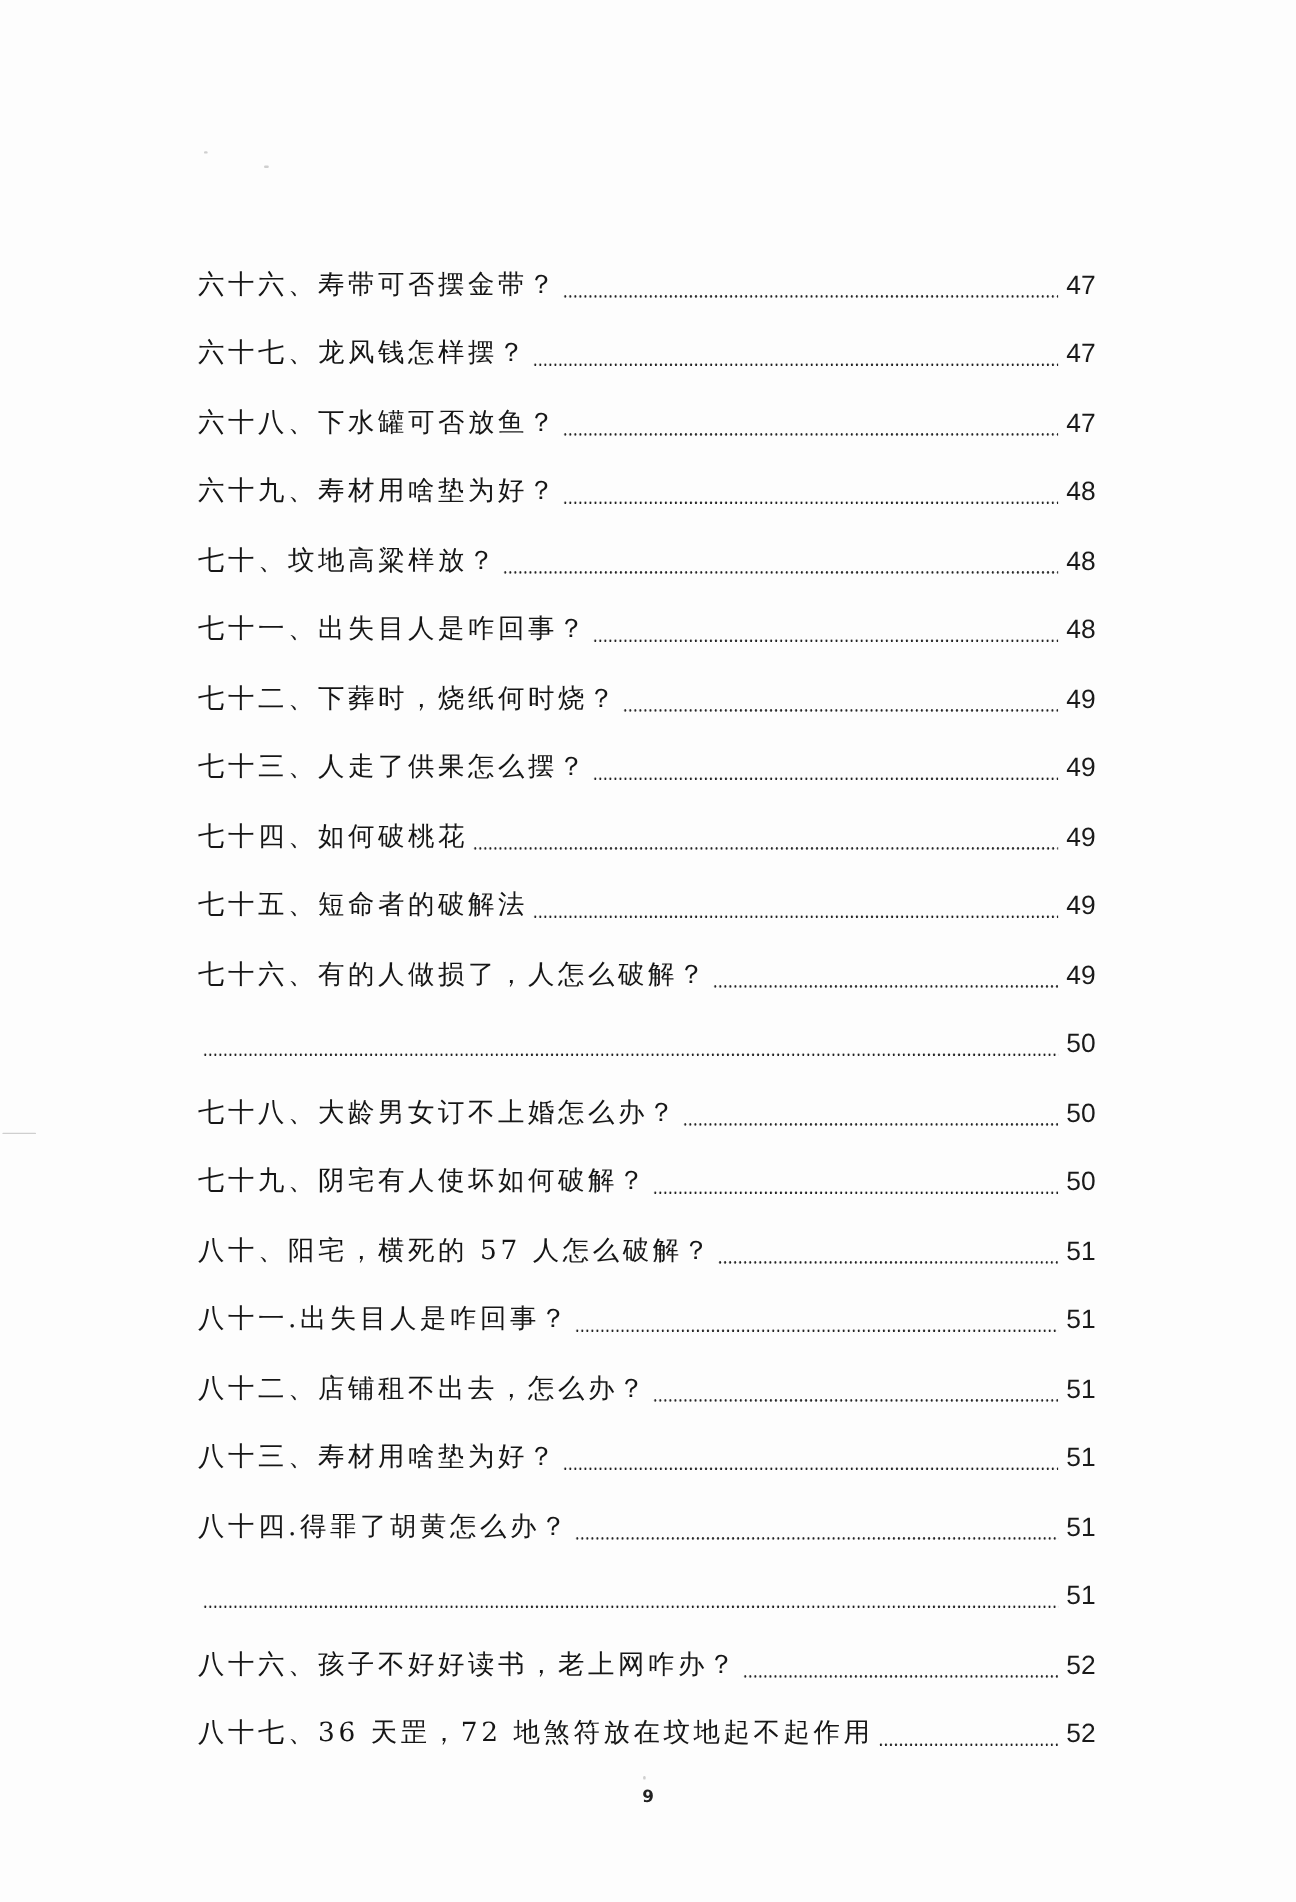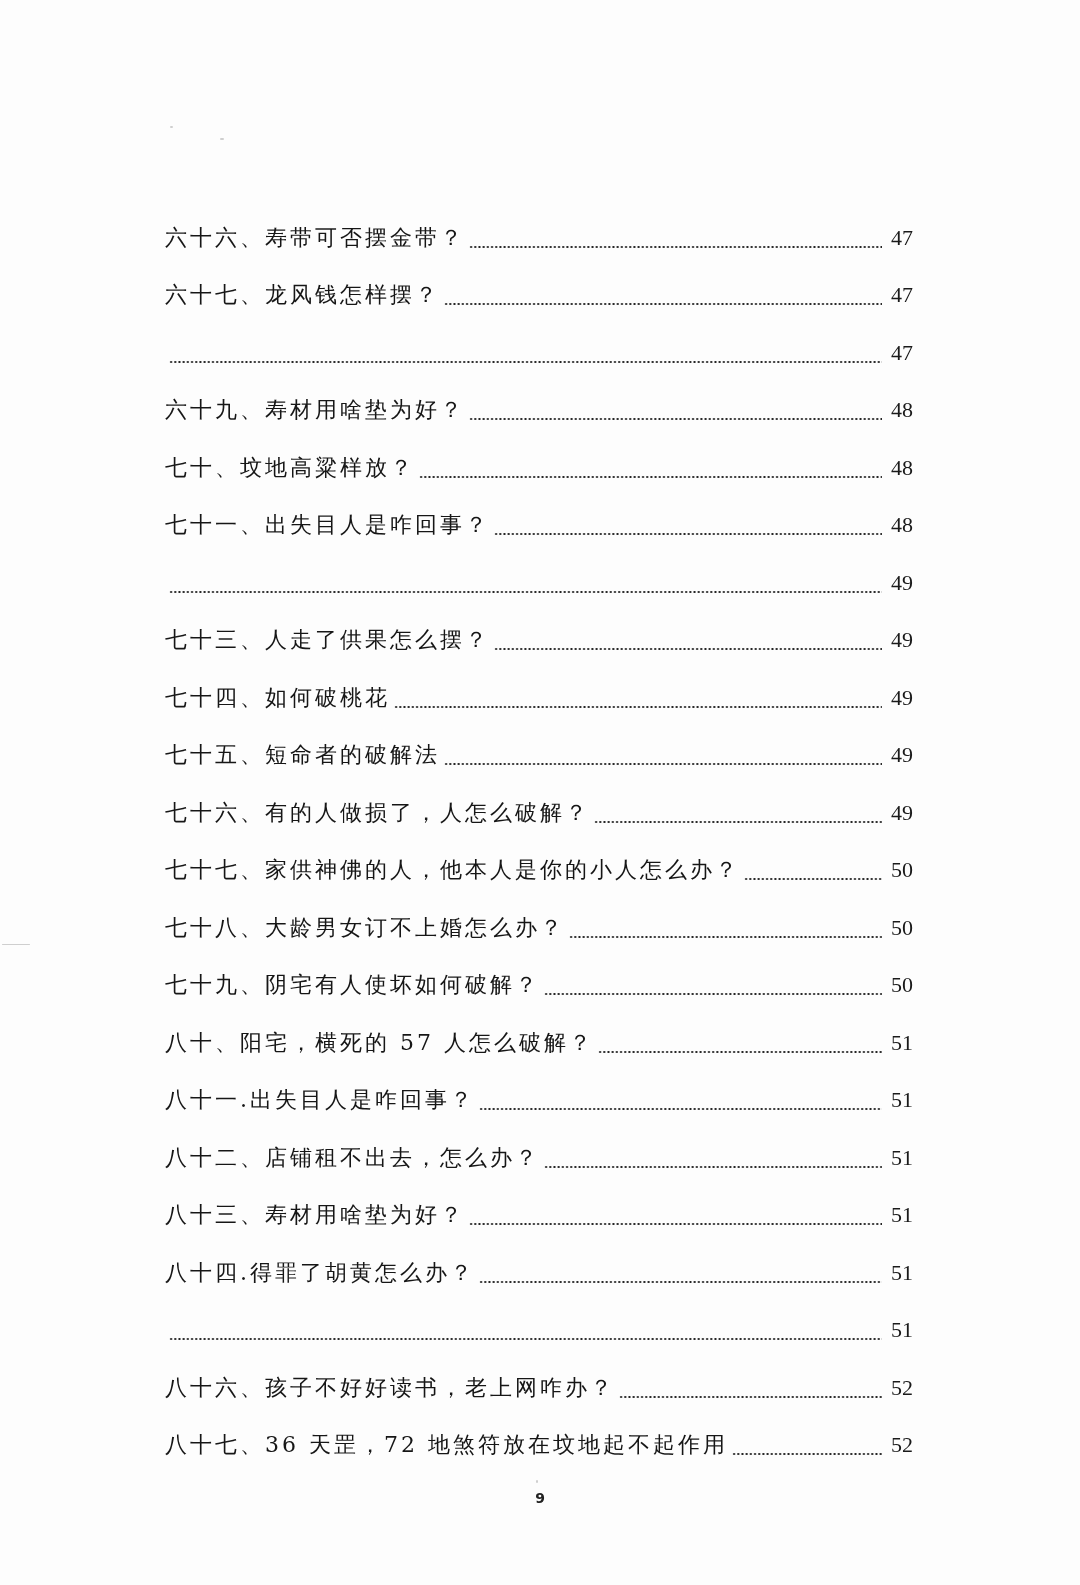--- a/index.html
+++ b/index.html
@@ -53,21 +53,21 @@
       position: absolute;
       left: 0; right: 0;
       bottom: 10px;
       height: 2px;
       background-image: radial-gradient(circle, #222 0.9px, transparent 1.1px);
       background-size: 4.2px 2px;
       background-repeat: repeat-x;
     }
     .toc-page {
       flex: 0 0 auto;
-      font-family: Liberation Serif, serif;
+      font-family: Liberation Sans, sans-serif;
       font-size: 22px;
       color: #1a1a1a;
       min-width: 28px;
       text-align: right;
     }
     .page-number {
       position: absolute;
       left: 0;
       width: 1080px;
       top: 1490px;
@@ -98,39 +98,41 @@
       <span class="toc-title">六十六、寿带可否摆金带？</span>
       <span class="toc-dots"></span>
       <span class="toc-page">47</span>
     </div>
     <div class="toc-entry">
       <span class="toc-title">六十七、龙风钱怎样摆？</span>
       <span class="toc-dots"></span>
       <span class="toc-page">47</span>
     </div>
     <div class="toc-entry">
+      <span class="toc-title">六十八、下水罐可否放鱼？</span>
       <span class="toc-dots"></span>
       <span class="toc-page">47</span>
     </div>
     <div class="toc-entry">
       <span class="toc-title">六十九、寿材用啥垫为好？</span>
       <span class="toc-dots"></span>
       <span class="toc-page">48</span>
     </div>
     <div class="toc-entry">
       <span class="toc-title">七十、坟地高粱样放？</span>
       <span class="toc-dots"></span>
       <span class="toc-page">48</span>
     </div>
     <div class="toc-entry">
       <span class="toc-title">七十一、出失目人是咋回事？</span>
       <span class="toc-dots"></span>
       <span class="toc-page">48</span>
     </div>
     <div class="toc-entry">
+      <span class="toc-title">七十二、下葬时，烧纸何时烧？</span>
       <span class="toc-dots"></span>
       <span class="toc-page">49</span>
     </div>
     <div class="toc-entry">
       <span class="toc-title">七十三、人走了供果怎么摆？</span>
       <span class="toc-dots"></span>
       <span class="toc-page">49</span>
     </div>
     <div class="toc-entry">
       <span class="toc-title">七十四、如何破桃花</span>
@@ -141,21 +143,20 @@
       <span class="toc-title">七十五、短命者的破解法</span>
       <span class="toc-dots"></span>
       <span class="toc-page">49</span>
     </div>
     <div class="toc-entry">
       <span class="toc-title">七十六、有的人做损了，人怎么破解？</span>
       <span class="toc-dots"></span>
       <span class="toc-page">49</span>
     </div>
     <div class="toc-entry">
-      <span class="toc-title">七十七、家供神佛的人，他本人是你的小人怎么办？</span>
       <span class="toc-dots"></span>
       <span class="toc-page">50</span>
     </div>
     <div class="toc-entry">
       <span class="toc-title">七十八、大龄男女订不上婚怎么办？</span>
       <span class="toc-dots"></span>
       <span class="toc-page">50</span>
     </div>
     <div class="toc-entry">
       <span class="toc-title">七十九、阴宅有人使坏如何破解？</span>

